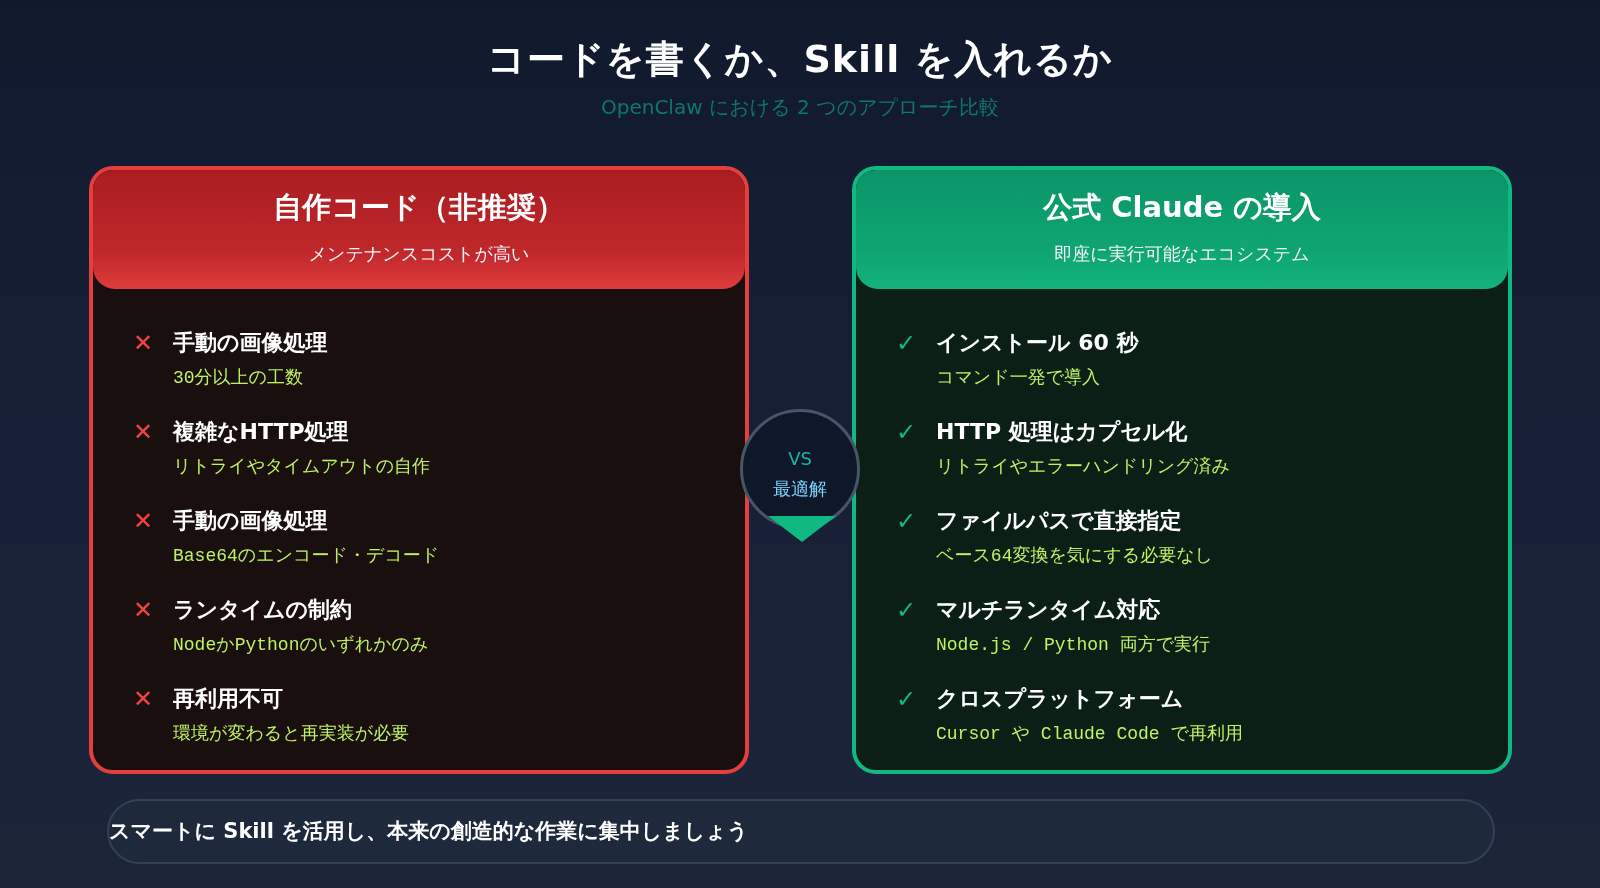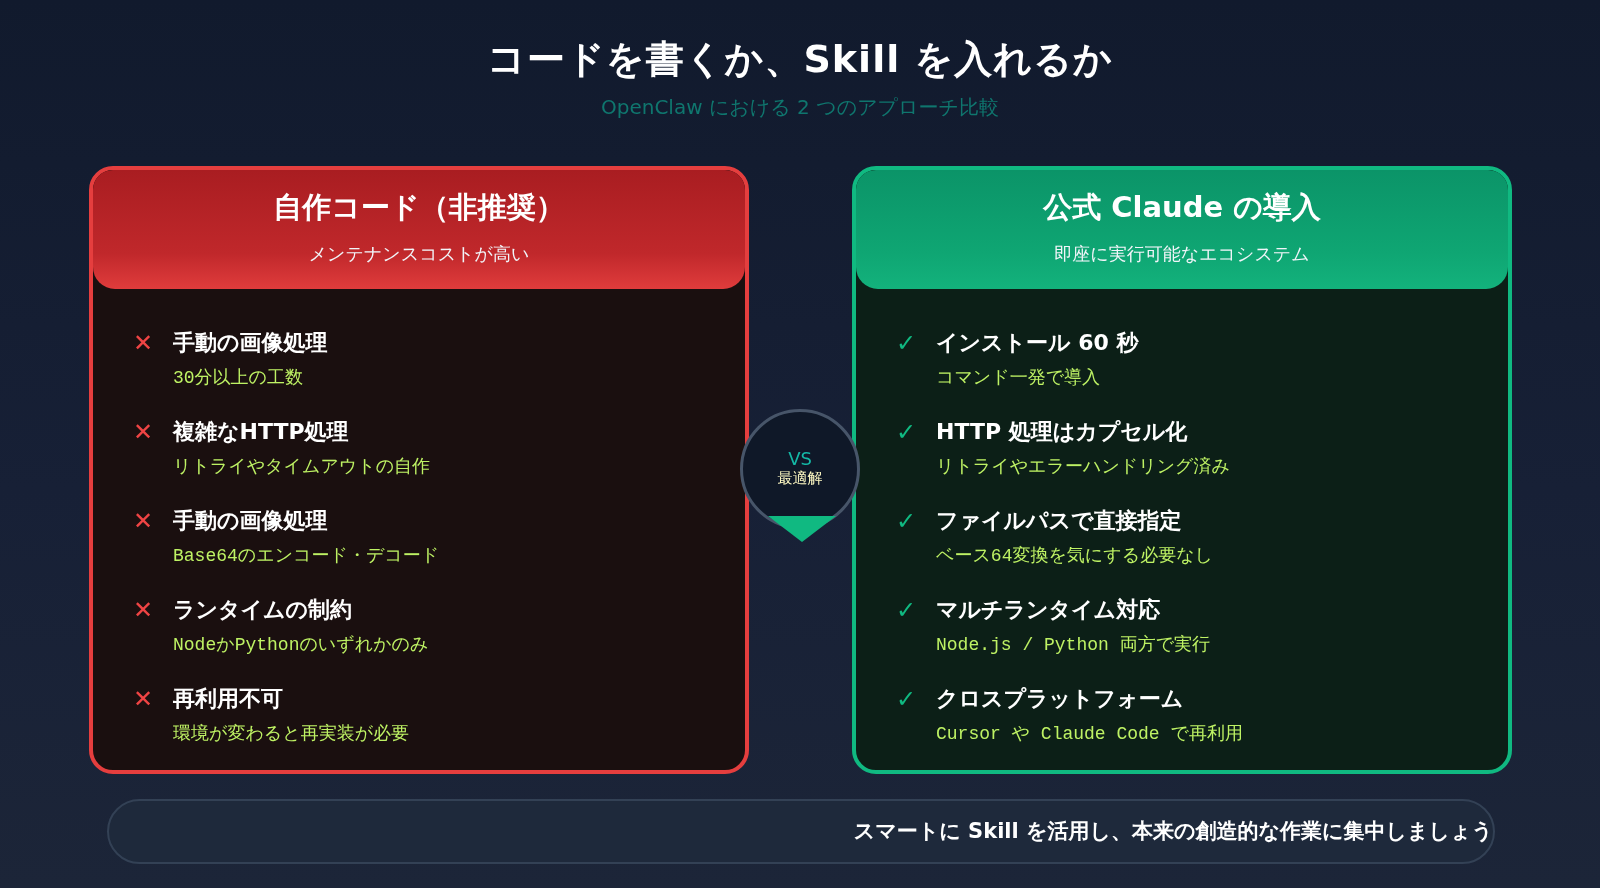--- a/index.html
+++ b/index.html
@@ -41,30 +41,30 @@
   .card.left .mark { color: #ef4444; }
   .card.right .mark { color: #10b981; font-weight: bold; }
   .item-title { font-size: 22px; font-weight: bold; color: #ffffff; line-height: 28px; }
   .item-desc { font-size: 18px; color: #bef264; margin-top: 10px; line-height: 22px; font-family: Liberation Mono, monospace; }
   .vs {
     position: absolute; left: 740px; top: 409px; width: 120px; height: 120px;
     border-radius: 50%; background: #0f1828; border: 3px solid #475569;
     text-align: center; z-index: 5;
   }
   .vs-label { color: #14b8a6; font-size: 18px; margin-top: 36px; }
-  .vs-sub { color: #fef9c3; font-size: 15px; }
+  .vs-sub { color: #7dd3fc; font-size: 18px; margin-top: 8px; }
   .vs-arrow {
     position: absolute; left: 768px; top: 516px; width: 0; height: 0;
     border-left: 34px solid transparent; border-right: 34px solid transparent;
     border-top: 26px solid #10b981; z-index: 6;
   }
   .footer {
     position: absolute; left: 107px; top: 799px; width: 1388px; height: 65px;
     border-radius: 33px; border: 2px solid #334155; background: #1e293b;
-    text-align: right; line-height: 61px; font-size: 21px; font-weight: bold; color: #ffffff;
+    text-align: left; line-height: 61px; font-size: 21px; font-weight: bold; color: #ffffff;
   }
 </style>
 </head>
 <body>
 
 <div class="title">コードを書くか、Skill を入れるか</div>
 <div class="subtitle">OpenClaw における 2 つのアプローチ比較</div>
 
 <div class="card left">
   <div class="card-head">

